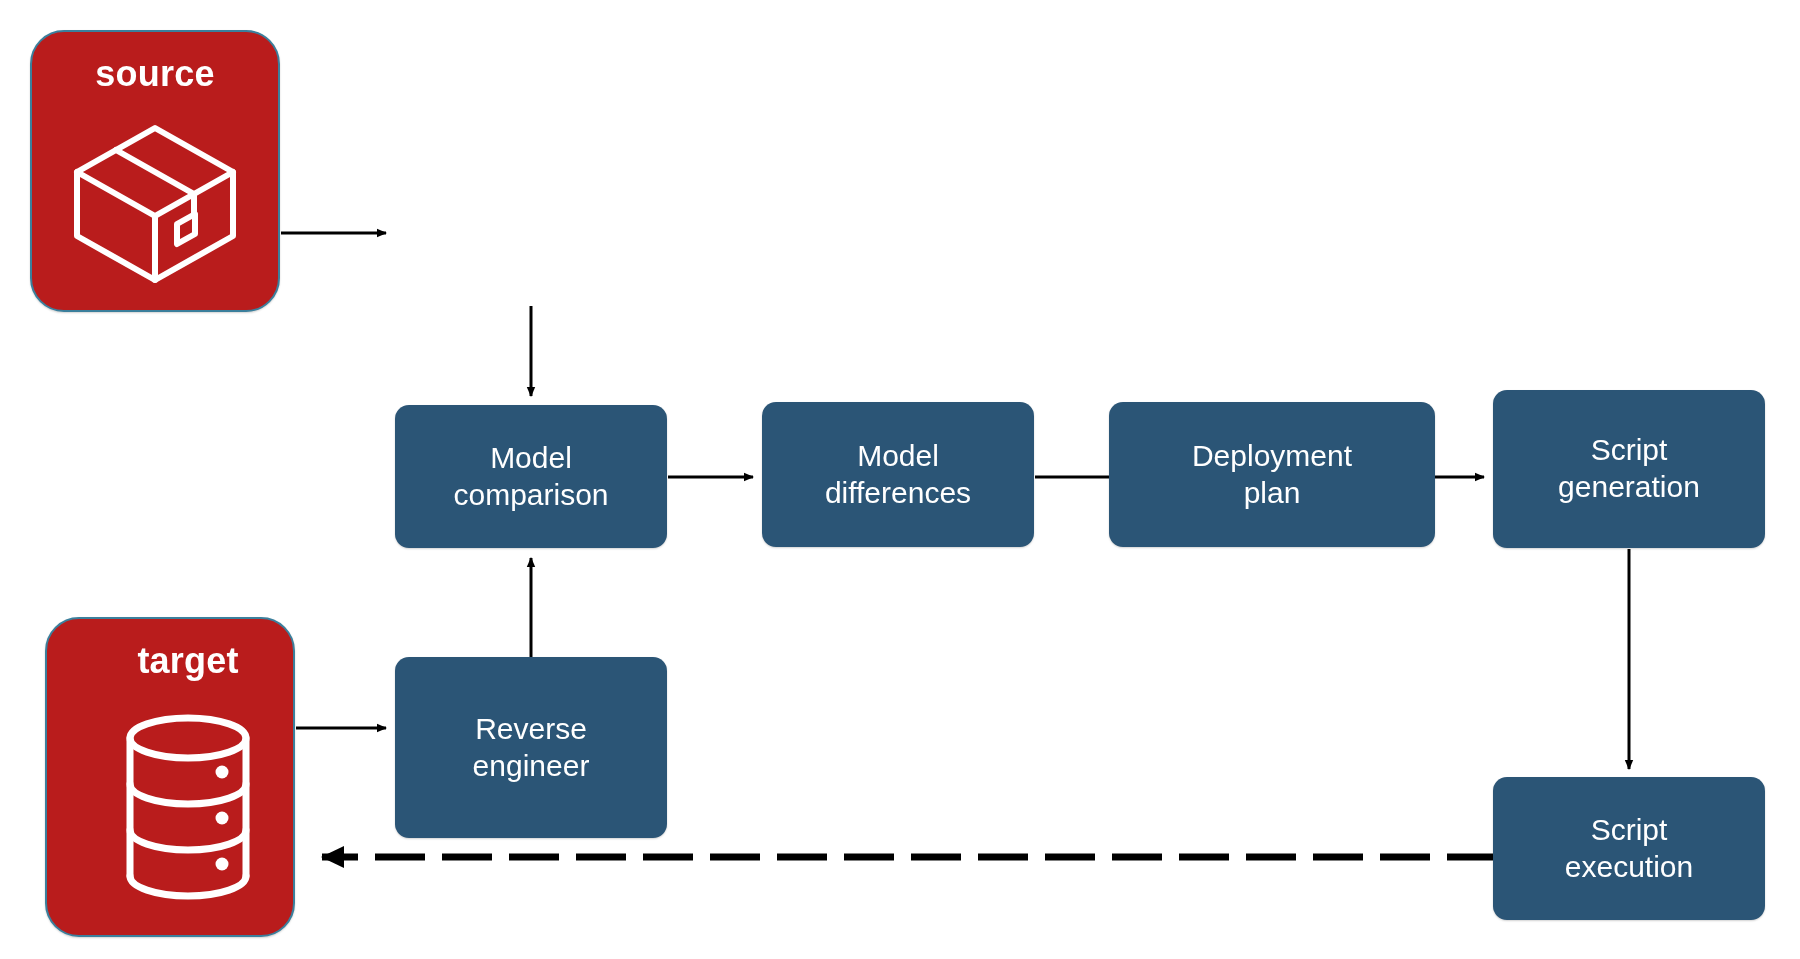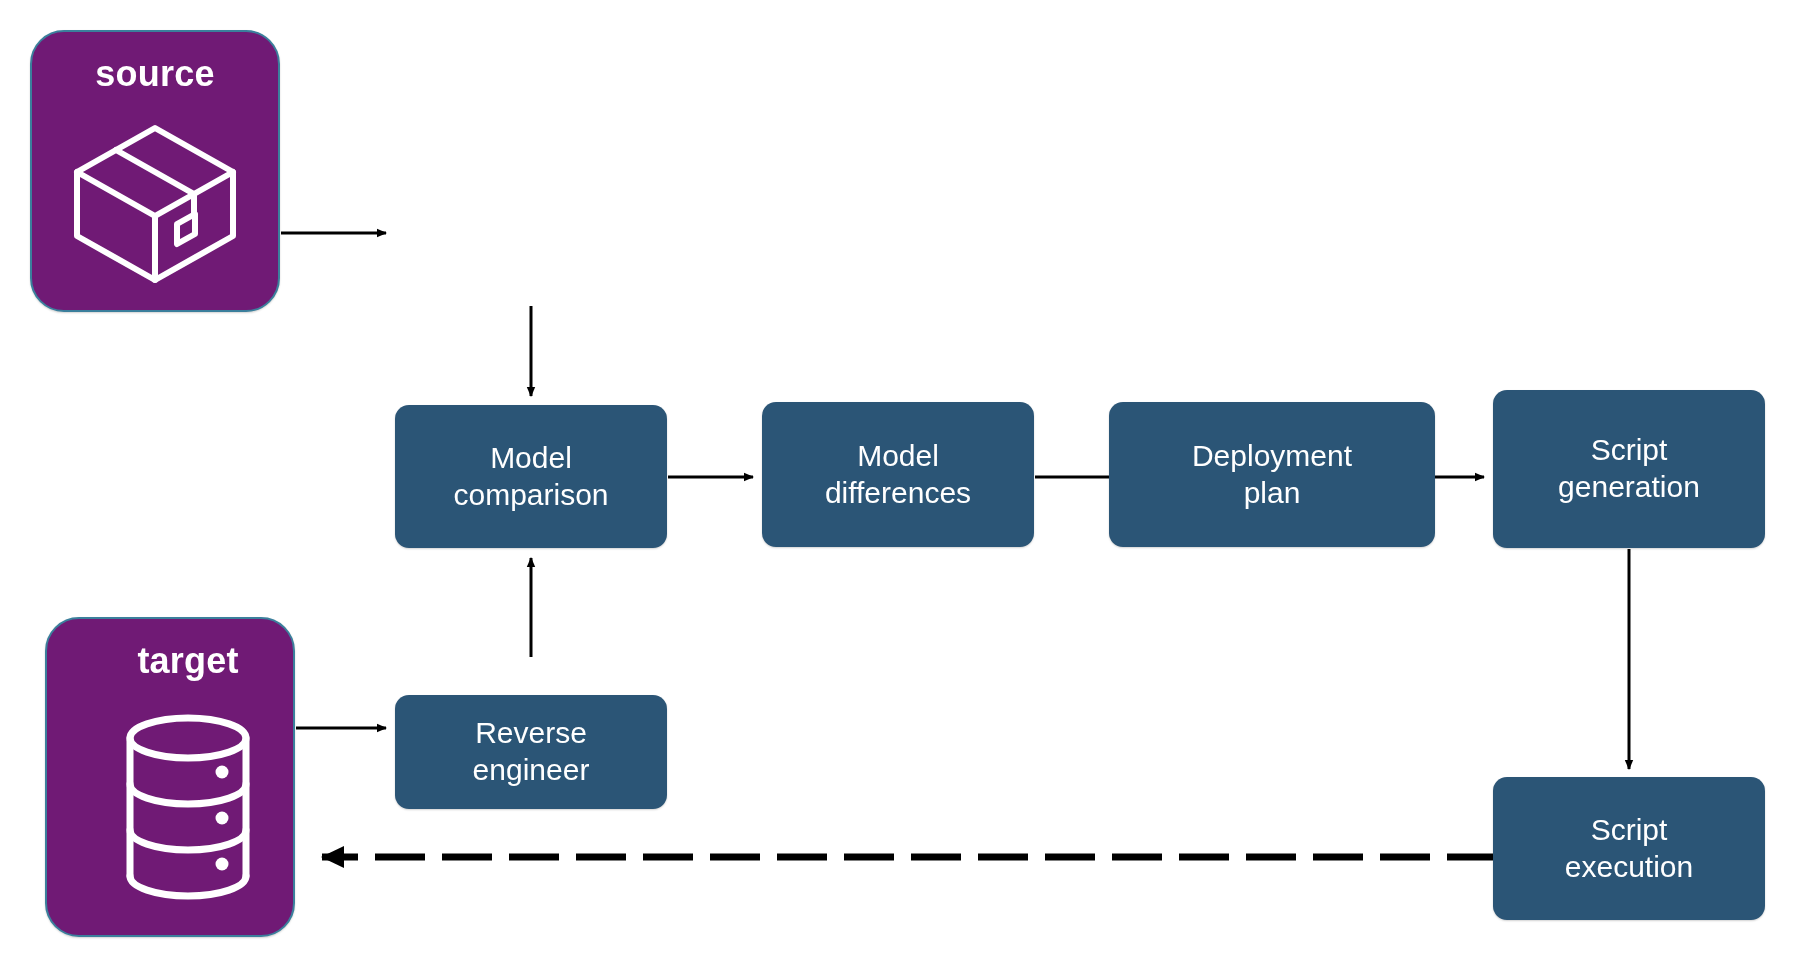--- a/index.html
+++ b/index.html
@@ -14,21 +14,21 @@
   #canvas {
     position: relative;
     width: 1800px;
     height: 959px;
     background: #ffffff;
     overflow: hidden;
   }
   
   .endpoint {
     position: absolute;
-    background: #701a75;
+    background: #b91c1c;
     border: 2px solid #3b7f9c;
     border-radius: 34px;
     box-sizing: border-box;
     display: flex;
     flex-direction: column;
     align-items: center;
     box-shadow: 0 1px 2px rgba(0,0,0,0.18);
   }
   .endpoint-label {
     color: #ffffff;
@@ -170,17 +170,17 @@
   </div>
 
   <div class="proc" style="left:1493px; top:390px; width:272px; height:158px;">
     <div class="proc-label">Script<br>generation</div>
   </div>
 
   <div class="proc" style="left:1493px; top:777px; width:272px; height:143px;">
     <div class="proc-label">Script<br>execution</div>
   </div>
 
-  <div class="proc" style="left:395px; top:695px; width:272px; height:114px;text-align:center;">
+  <div class="proc" style="left:395px; top:657px; width:272px; height:181px;text-align:center;">
     <div class="proc-label">Reverse<br>engineer</div>
   </div>
 
 </div>
 
 </body></html>

